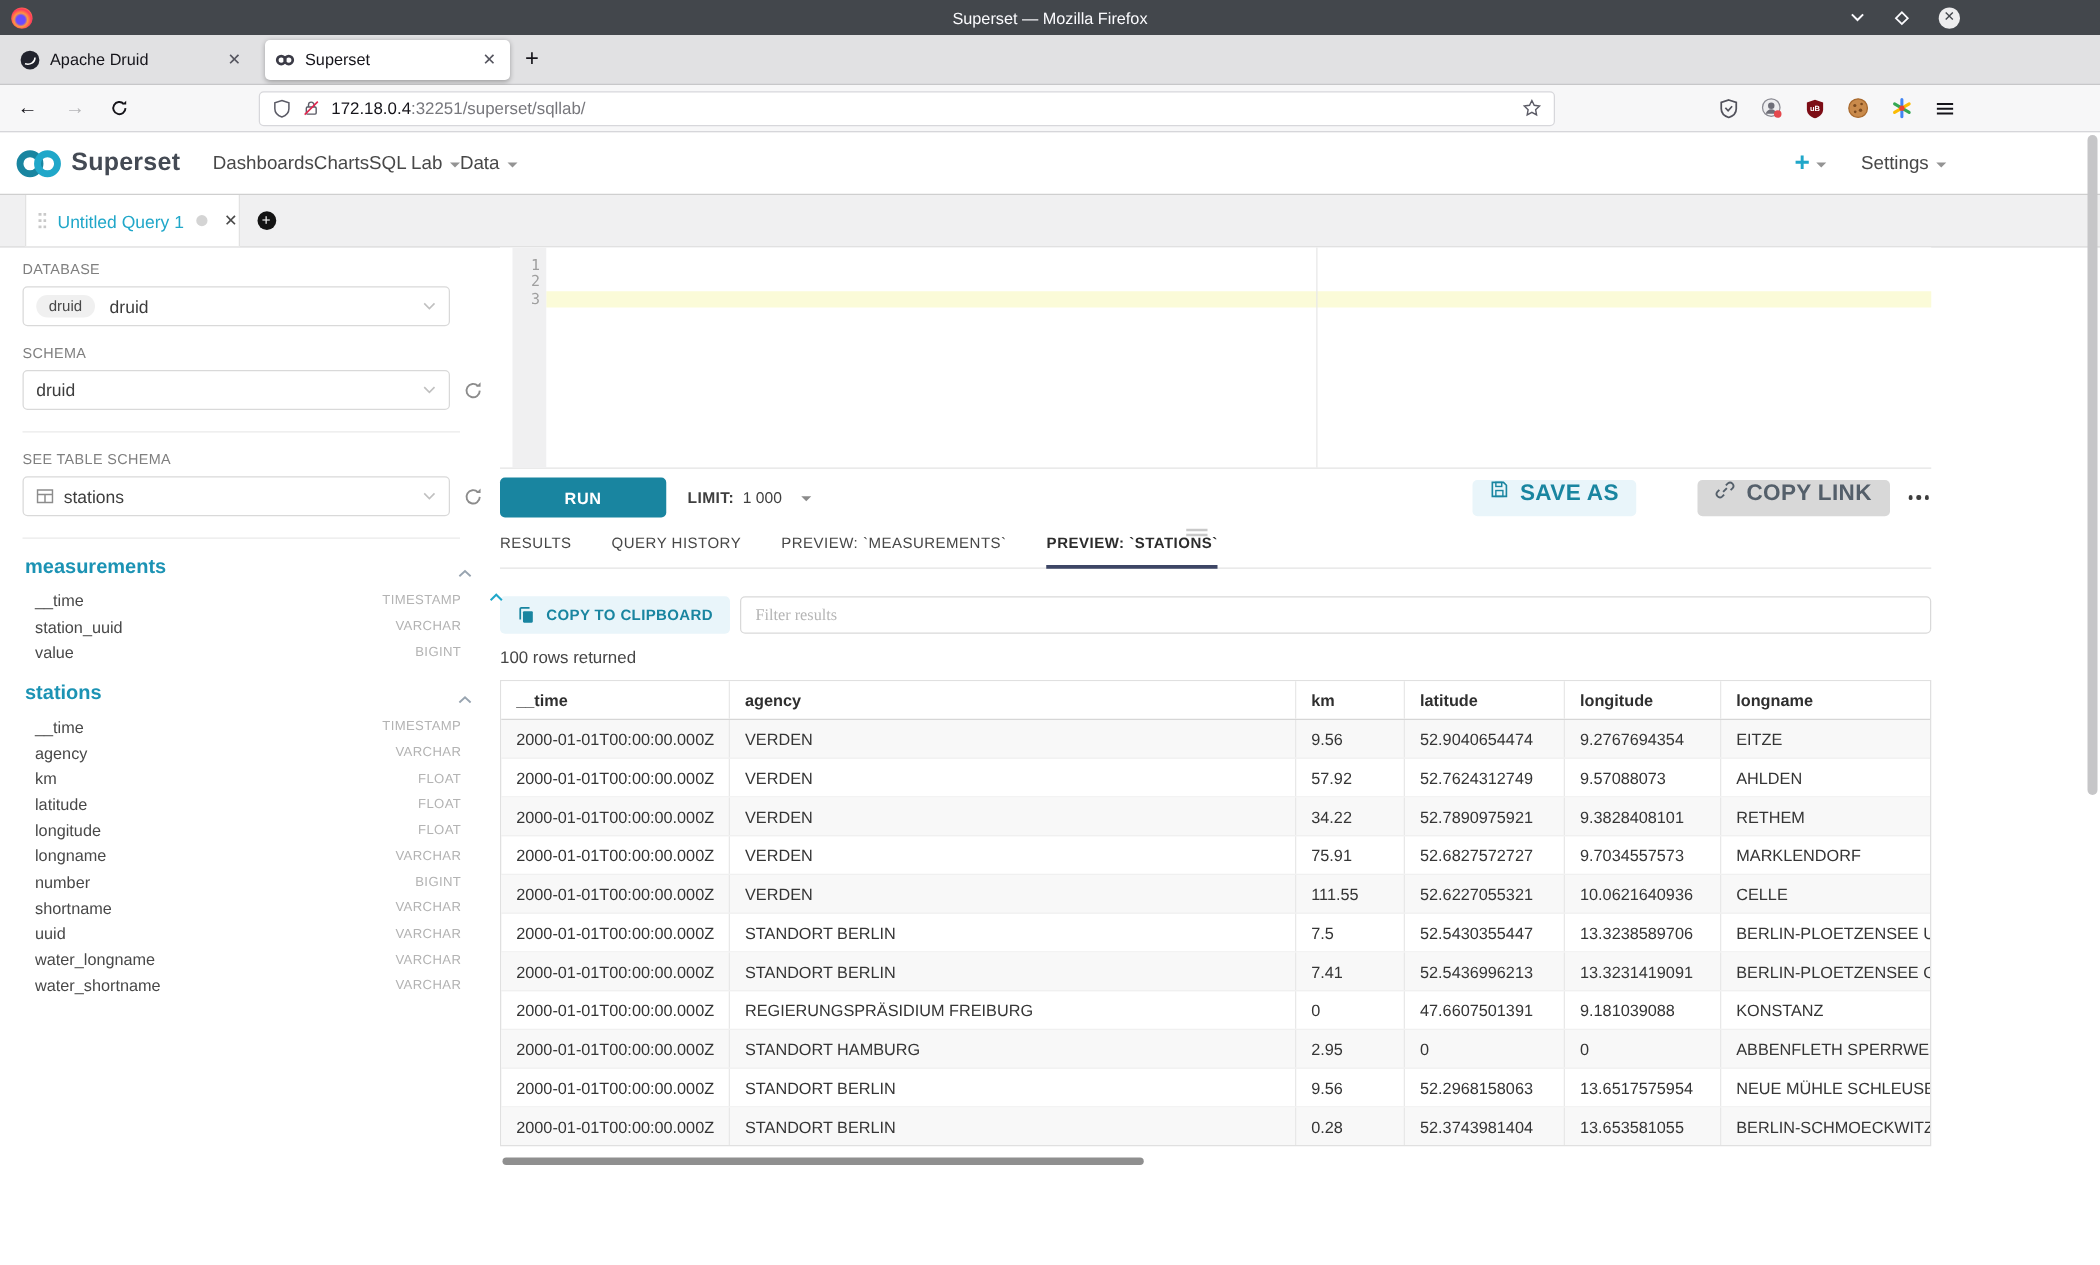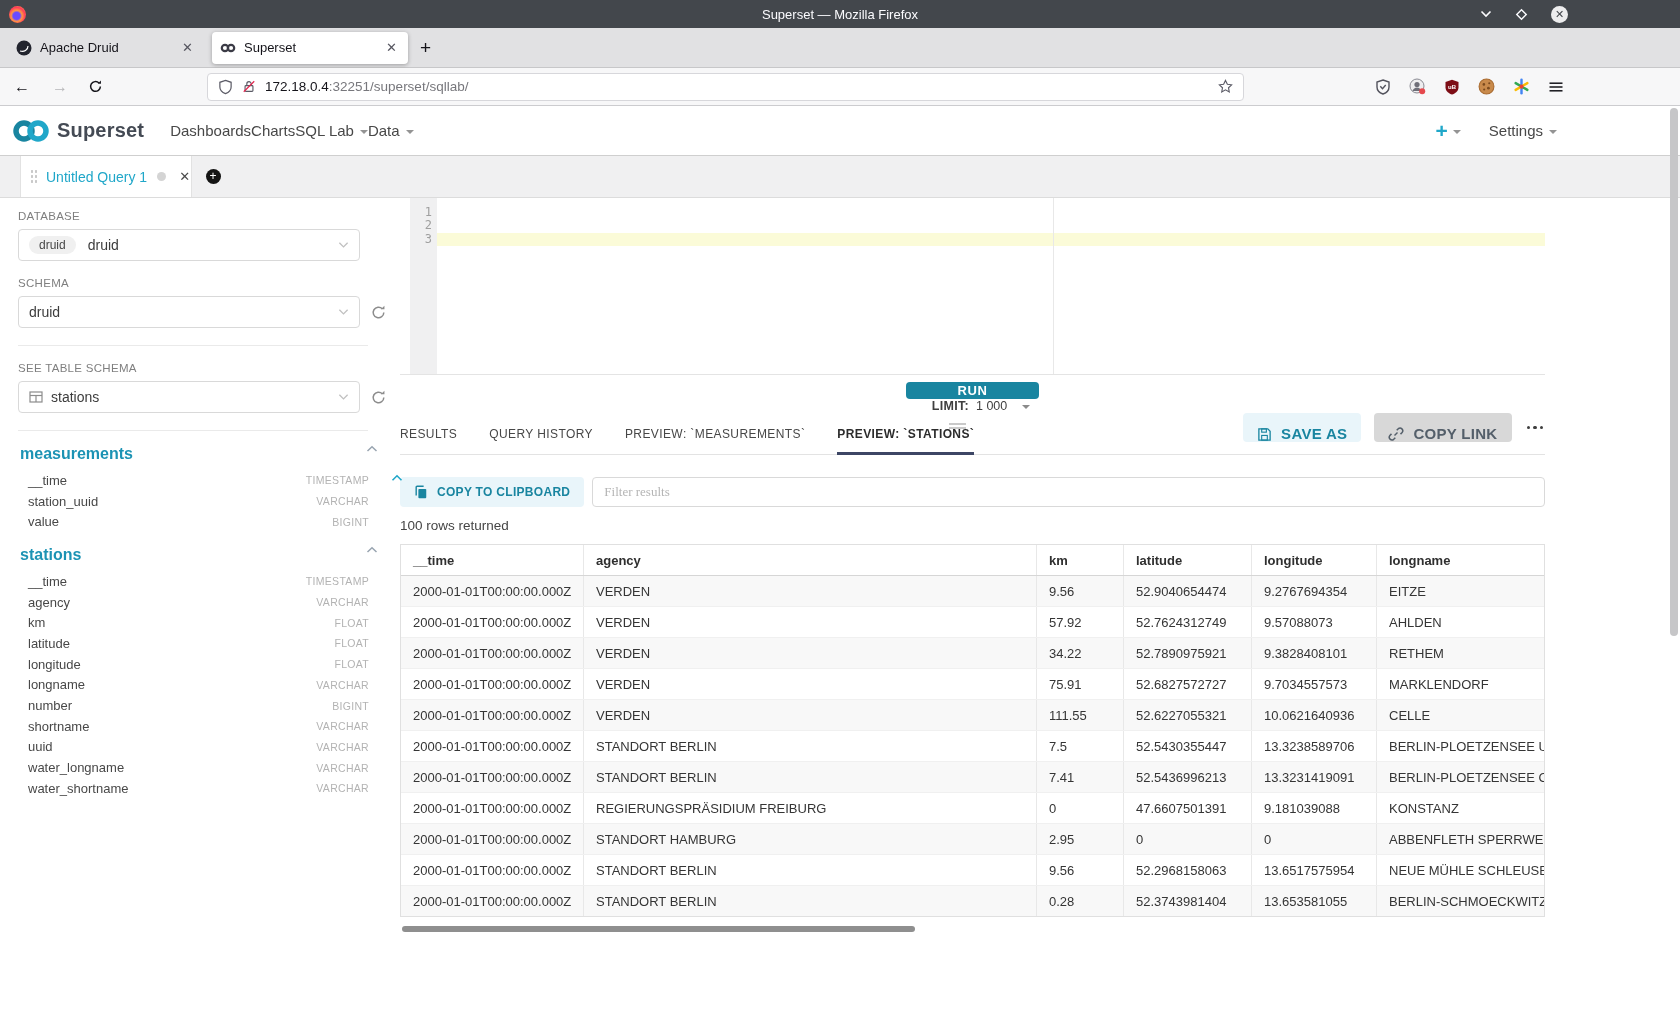--- a/index.html
+++ b/index.html
@@ -74,21 +74,21 @@
   .field-label{font-size:11.5px;color:#7f7f7f;letter-spacing:.3px;margin:16px 0 6px 8px;line-height:13px;}
   .field-label.first{margin-top:12px;}
   .select-row{display:flex;align-items:center;}
   .select{margin-left:8px;width:342px;height:32px;border:1px solid #d9d9d9;border-radius:4px;
           background:#fff;display:flex;align-items:center;padding:0 10px;box-sizing:border-box;}
   .tag{background:#f0f0f0;border-radius:10px;padding:2px 10px;font-size:12px;color:#484848;margin-right:12px;}
   .sel-text{font-size:14px;color:#3c3c3c;display:flex;align-items:center;gap:8px;}
   .sel-chevron{margin-left:auto;}
   .refresh-btn{margin-left:10px;}
   .sb-divider{height:1px;background:#eaeaea;margin:17px 0 0 8px;width:350px;}
-  .schema-head{display:flex;align-items:flex-start;justify-content:space-between;
+  .schema-head{display:flex;align-items:flex-end;justify-content:space-between;
                margin:14px 0 0 10px;width:358px;}
   .schema-title{color:#1c93b4;font-size:16px;font-weight:700;}
   .schema-list{margin-top:7px;}
   .schema-row{display:flex;justify-content:space-between;align-items:center;
               margin-left:18px;width:341px;height:20.7px;}
   .col-name{font-size:13px;color:#484848;}
   .col-type{font-size:10.5px;color:#b3b3b3;letter-spacing:.3px;}
 
   
   .workspace{position:absolute;left:400px;top:198px;width:1145px;}
@@ -98,30 +98,30 @@
   .gutter{position:absolute;left:10px;top:0;bottom:0;width:27px;background:#f0f0f1;
           color:#9f9f9f;text-align:right;padding:8px 5px 0 0;box-sizing:border-box;}
   .active-line{position:absolute;left:37px;right:0;top:34.8px;height:13.4px;background:#fbfbd8;}
   .print-margin{position:absolute;left:653px;top:0;bottom:0;width:1px;background:#e8e8e8;}
   .code{position:absolute;left:43px;top:8px;right:0;}
   .code-line{height:13.4px;white-space:pre;}
   .comment{color:#9b9b9b;font-style:italic;}
   .sql-code{font-weight:700;color:#1c1c1c;}
   .cursor{display:inline-block;width:1.5px;height:12px;background:#000;margin-left:1px;vertical-align:text-bottom;}
 
-  .toolbar{display:flex;align-items:center;margin-top:7px;height:32px;flex-direction:column;}
+  .toolbar{display:flex;align-items:center;margin-top:7px;height:32px;}
   .run-btn{width:133px;height:32px;background:#1985a0;color:#fff;border:none;border-radius:4px;
            font-size:13px;font-weight:700;letter-spacing:.6px;font-family:inherit;}
   .limit{margin-left:17px;display:flex;align-items:center;font-size:12.5px;color:#3f3f3f;}
   .limit-label{font-weight:700;letter-spacing:.3px;}
   .limit-value{margin-left:7px;}
   .limit .caret{margin-left:15px;border-top-color:#8b8b8b;}
   .toolbar-right{margin-left:auto;display:flex;align-items:center;gap:13px;}
-  .pill-btn{height:29px;padding:0 14px;border:none;border-radius:4px;display:flex;align-items:flex-end;
-            gap:9px;font-size:15px;font-weight:700;letter-spacing:.3px;font-family:inherit;}
+  .pill-btn{height:29px;padding:0 14px;border:none;border-radius:4px;display:flex;align-items:flex-start;
+            gap:9px;font-size:18px;font-weight:700;letter-spacing:.3px;font-family:inherit;margin-left:36px;}
   .saveas-btn{background:#e9f5fa;color:#1985a0;}
   .copylink-btn{background:#d8d8d8;color:#545f6a;}
   .more-btn{display:flex;gap:3px;padding:4px 2px;}
   .more-btn i{width:3.5px;height:3.5px;border-radius:50%;background:#3e3e3e;}
 
   .resizer{position:absolute;left:549px;top:225px;width:17px;}
   .resizer i{display:block;height:2px;background:#c9c9c9;margin-bottom:2px;}
 
   .south-tabs{display:flex;gap:32px;border-bottom:1px solid #e3e3e3;margin-top:13px;}
   .south-tab{font-size:12px;color:#474747;letter-spacing:.4px;line-height:14px;

